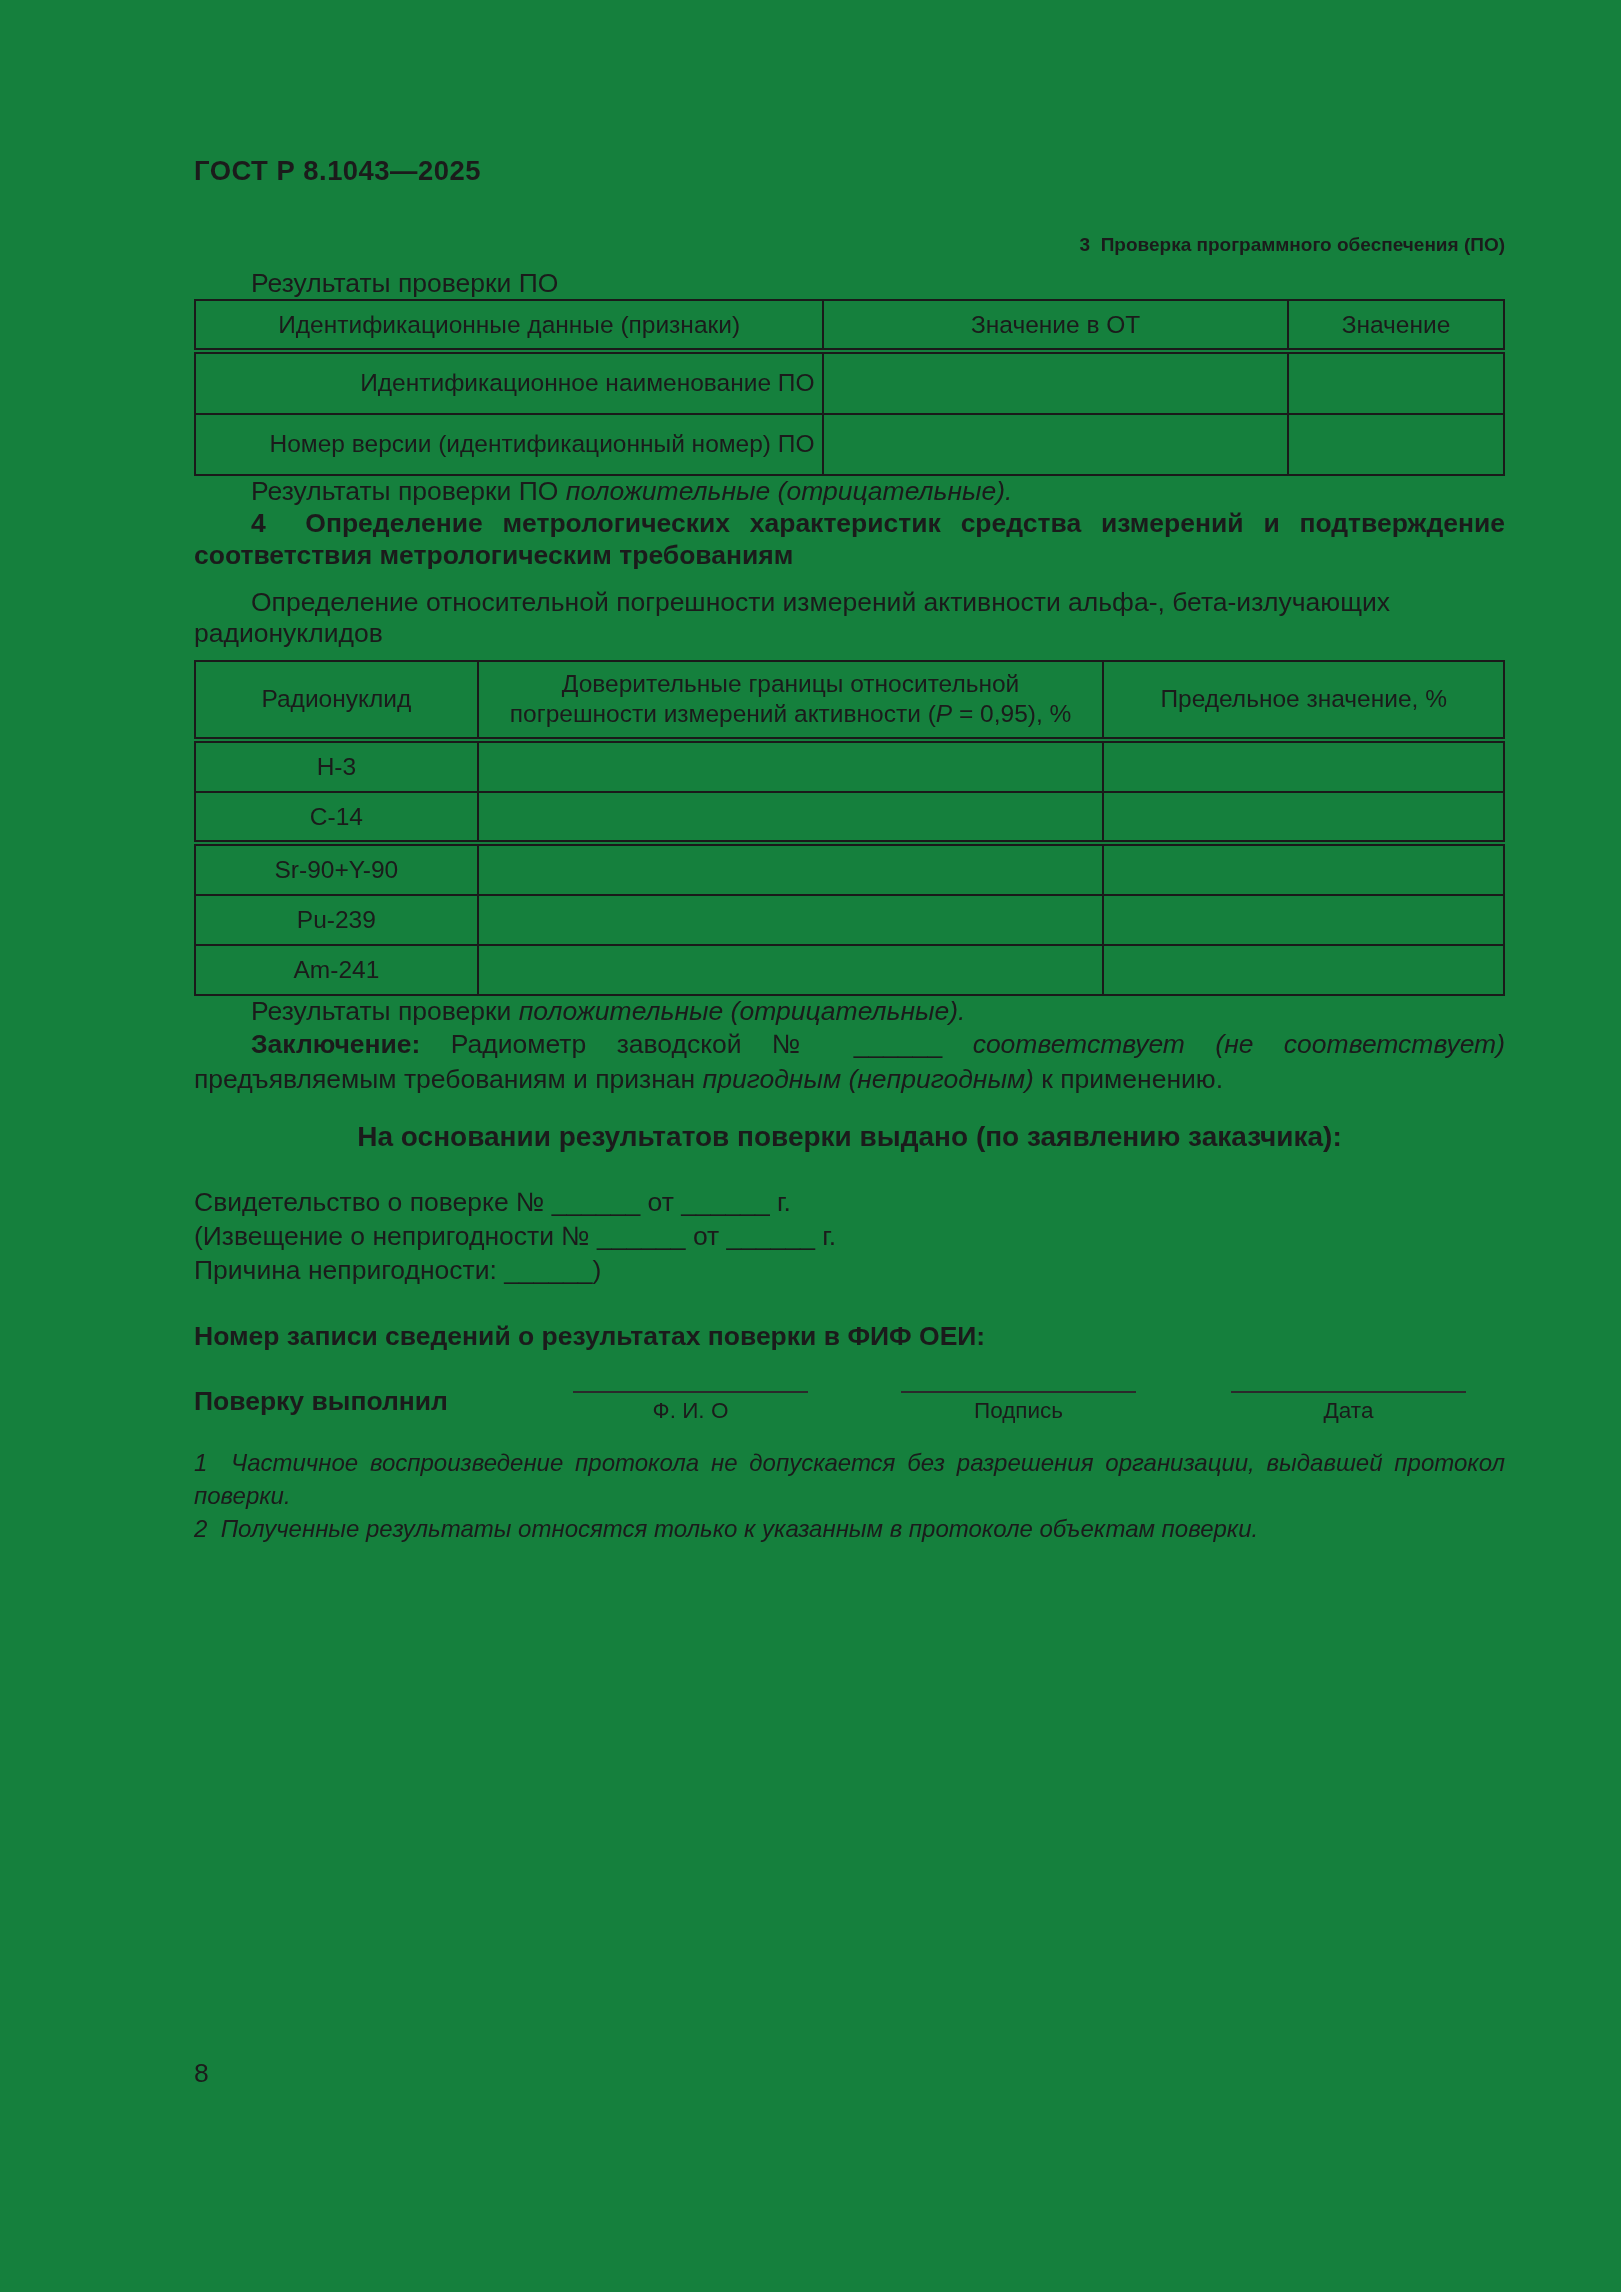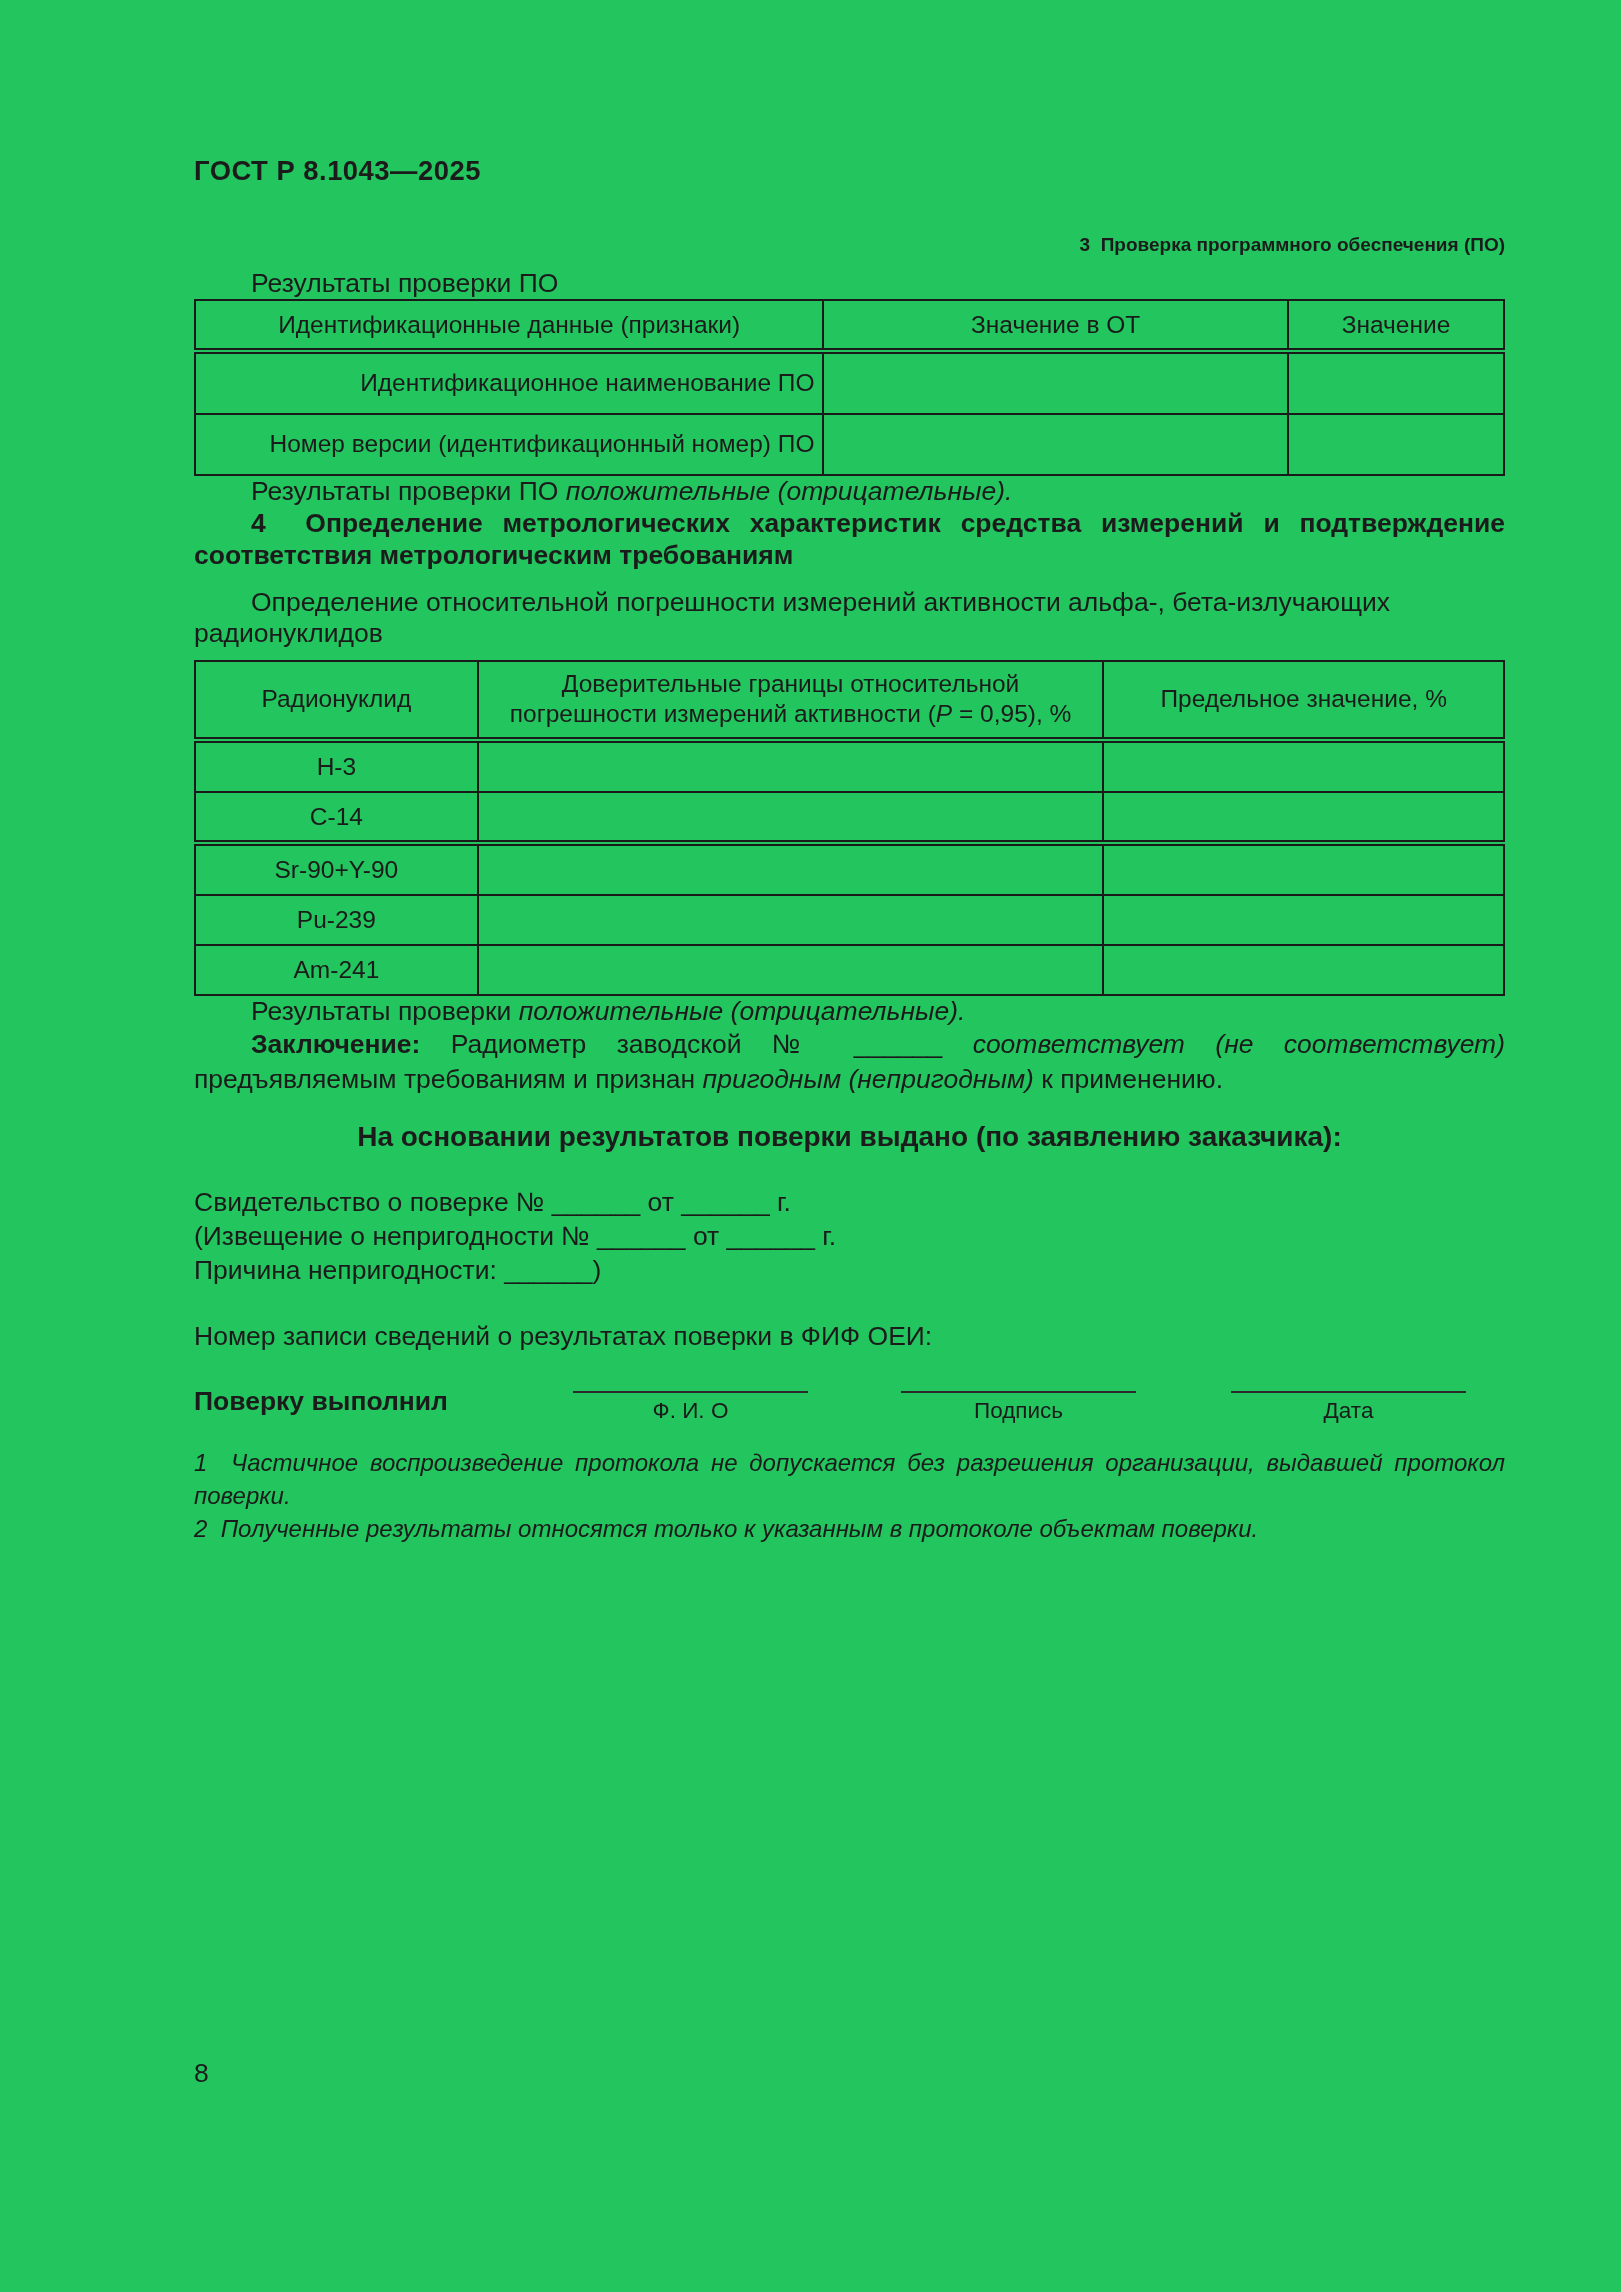--- a/index.html
+++ b/index.html
@@ -1,19 +1,19 @@
 <!DOCTYPE html>
 <html lang="ru"><head>
 <meta charset="utf-8">
 <style>
   html,body{margin:0;padding:0;background:#e9e9e9;}
   .sheet{
     position:relative;
     width:1621px;height:2293px;
-    background:#22c55e;
+    background:#15803d;
     font-family:"Liberation Sans", sans-serif;
     color:#1b1b1b;
     box-sizing:border-box;
     padding:155px 116px 0 194px;
     overflow:hidden;
   }
   .doc-code{font-size:27.4px;font-weight:bold;letter-spacing:0.5px;margin:0 0 47px 0;}
   .heading3{font-size:19px;font-weight:bold;text-indent:57px;margin:0 0 12px 0;text-align:right;}
   .heading4{font-size:26.5px;font-weight:bold;text-indent:57px;margin:0 0 15.7px 0;line-height:1.22;text-align:justify;}
   p.body-line{font-size:26.5px;margin:0;text-indent:57px;line-height:1.18;}
@@ -30,21 +30,21 @@
   .t1 thead th{height:39px;}
   .t1 tbody td{height:51px;vertical-align:middle;}
   .t1 td.cell-name{text-align:right;padding-left:9.8px;}
   .t2 thead th{padding-top:7.8px;padding-bottom:7.8px;}
   .t2 tbody td{height:40px;text-align:center;vertical-align:middle;}
   .t2 tr.split td{border-top:6.9px double #1a1a1a;}
 
   .concl{font-size:26.5px;margin:0 0 25.5px 0;text-indent:57px;line-height:1.3;text-align:justify;}
   .issued-head{font-size:28px;font-weight:bold;text-align:center;margin:0 0 33px 0;}
   .issued-line{font-size:26.5px;margin:0;line-height:1.28;}
-  .fif{font-size:26.5px;font-weight:normal;margin:33px 0 13.7px 0;}
+  .fif{font-size:26.5px;font-weight:bold;margin:33px 0 13.7px 0;}
   .sig-row{display:flex;align-items:flex-end;margin:0 0 21.6px 0;}
   .sig-name{font-size:26.5px;font-weight:bold;width:379px;flex:0 0 379px;padding-bottom:7.8px;}
   .sig-col{width:235px;flex:0 0 235px;}
   .sig-col.g1{margin-right:93px;}
   .sig-col.g2{margin-right:95px;}
   .sig-line{height:25.5px;border-bottom:2px solid #2a2a2a;}
   .sig-cap{font-size:22.5px;text-align:center;padding-top:5px;color:#1b1b1b;}
   .footnote{font-size:24px;font-style:italic;line-height:1.38;text-align:justify;margin:0;}
   .page-num{position:absolute;left:194px;top:2058px;font-size:26.5px;}
 </style>

